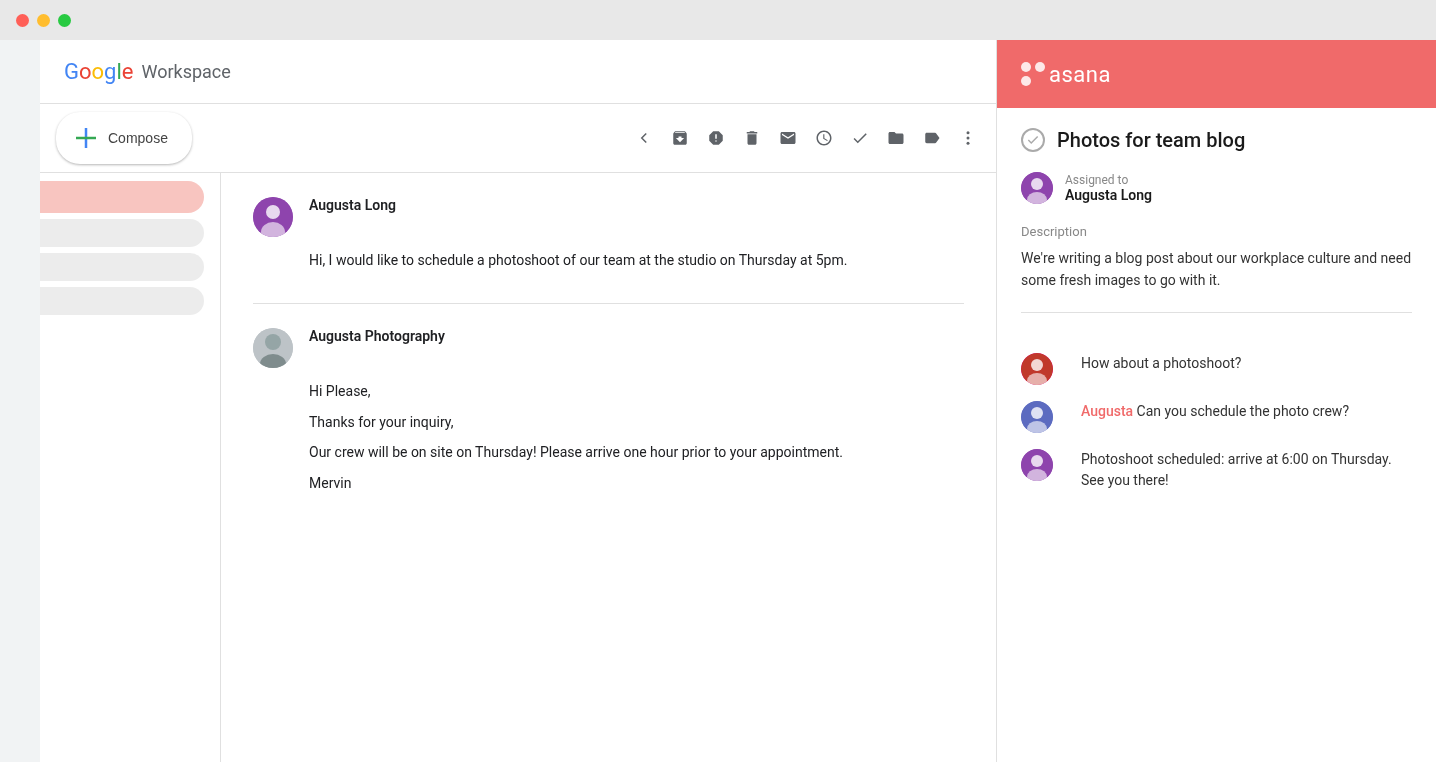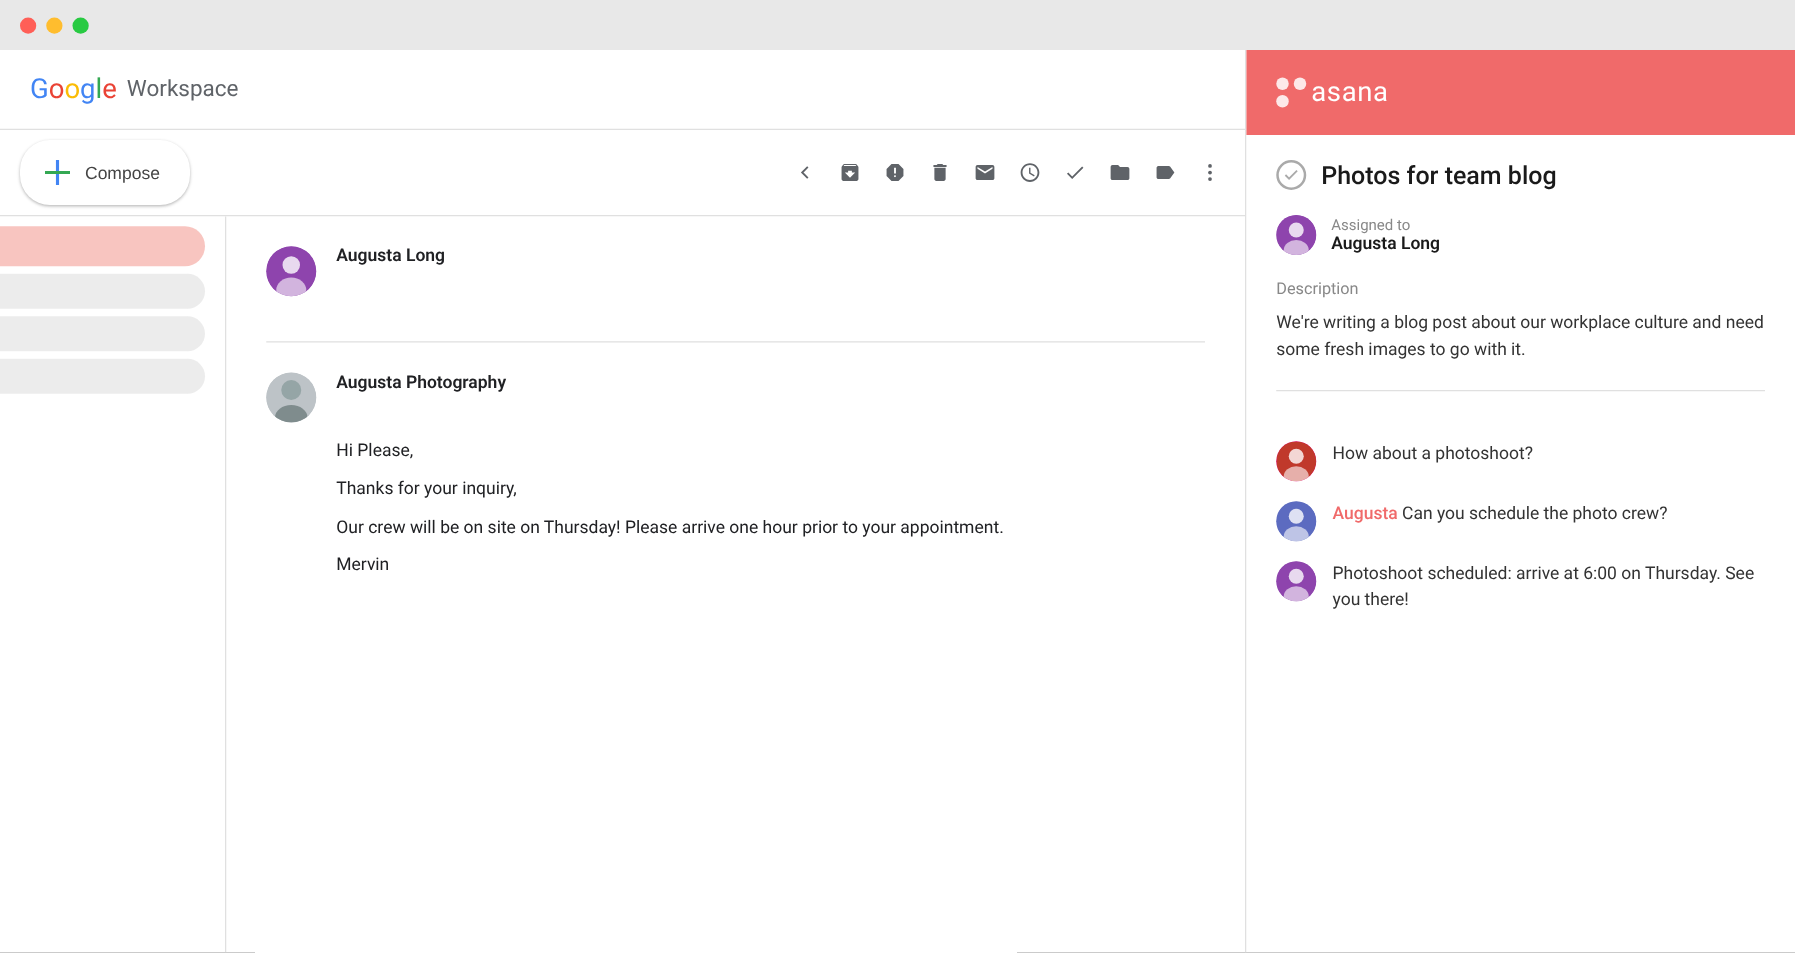--- a/index.html
+++ b/index.html
@@ -26,21 +26,22 @@
       border-radius: 50%;
     }
     .btn-close { background: #ff5f57; }
     .btn-min { background: #ffbd2e; }
     .btn-max { background: #28ca42; }
 
     
     .app-container {
       display: flex;
       height: calc(762px - 40px);
-      background: #000000;
+      background: #22c55e;
+      margin-left: 40px;
     }
 
     
     .gmail-panel {
       flex: 1;
       background: white;
       display: flex;
       flex-direction: column;
       overflow: hidden;
     }
@@ -370,21 +371,21 @@
     .comments-section {
       padding: 0 24px 20px;
       display: flex;
       flex-direction: column;
       gap: 16px;
     }
 
     .comment-item {
       display: flex;
       align-items: flex-start;
-      gap: 13px;
+      gap: 28px;
     }
 
     .comment-avatar {
       width: 32px;
       height: 32px;
       border-radius: 50%;
       flex-shrink: 0;
       display: flex;
       align-items: center;
       justify-content: center;
@@ -528,20 +529,23 @@
           <div class="message-header">
             <div class="avatar avatar-augusta">
 
               <svg width="40" height="40" viewBox="0 0 40 40">
                 <circle cx="20" cy="20" r="20" fill="#8e44ad"></circle>
                 <circle cx="20" cy="15" r="7" fill="rgba(255,255,255,0.8)"></circle>
                 <ellipse cx="20" cy="35" rx="12" ry="10" fill="rgba(255,255,255,0.6)"></ellipse>
               </svg>
             </div>
             <div class="sender-name">Augusta Long</div>
+          </div>
+          <div class="message-body">
+            <p>Hi, I would like to schedule a photoshoot of our team at the studio on Thursday at 5pm.</p>
           </div>
         </div>
 
         <div class="email-message">
           <div class="message-header">
             <div class="avatar avatar-mervin">
               <svg width="40" height="40" viewBox="0 0 40 40">
                 <circle cx="20" cy="20" r="20" fill="#bdc3c7"></circle>
                 <circle cx="20" cy="14" r="8" fill="#95a5a6"></circle>
                 <ellipse cx="20" cy="36" rx="13" ry="10" fill="#7f8c8d"></ellipse>

